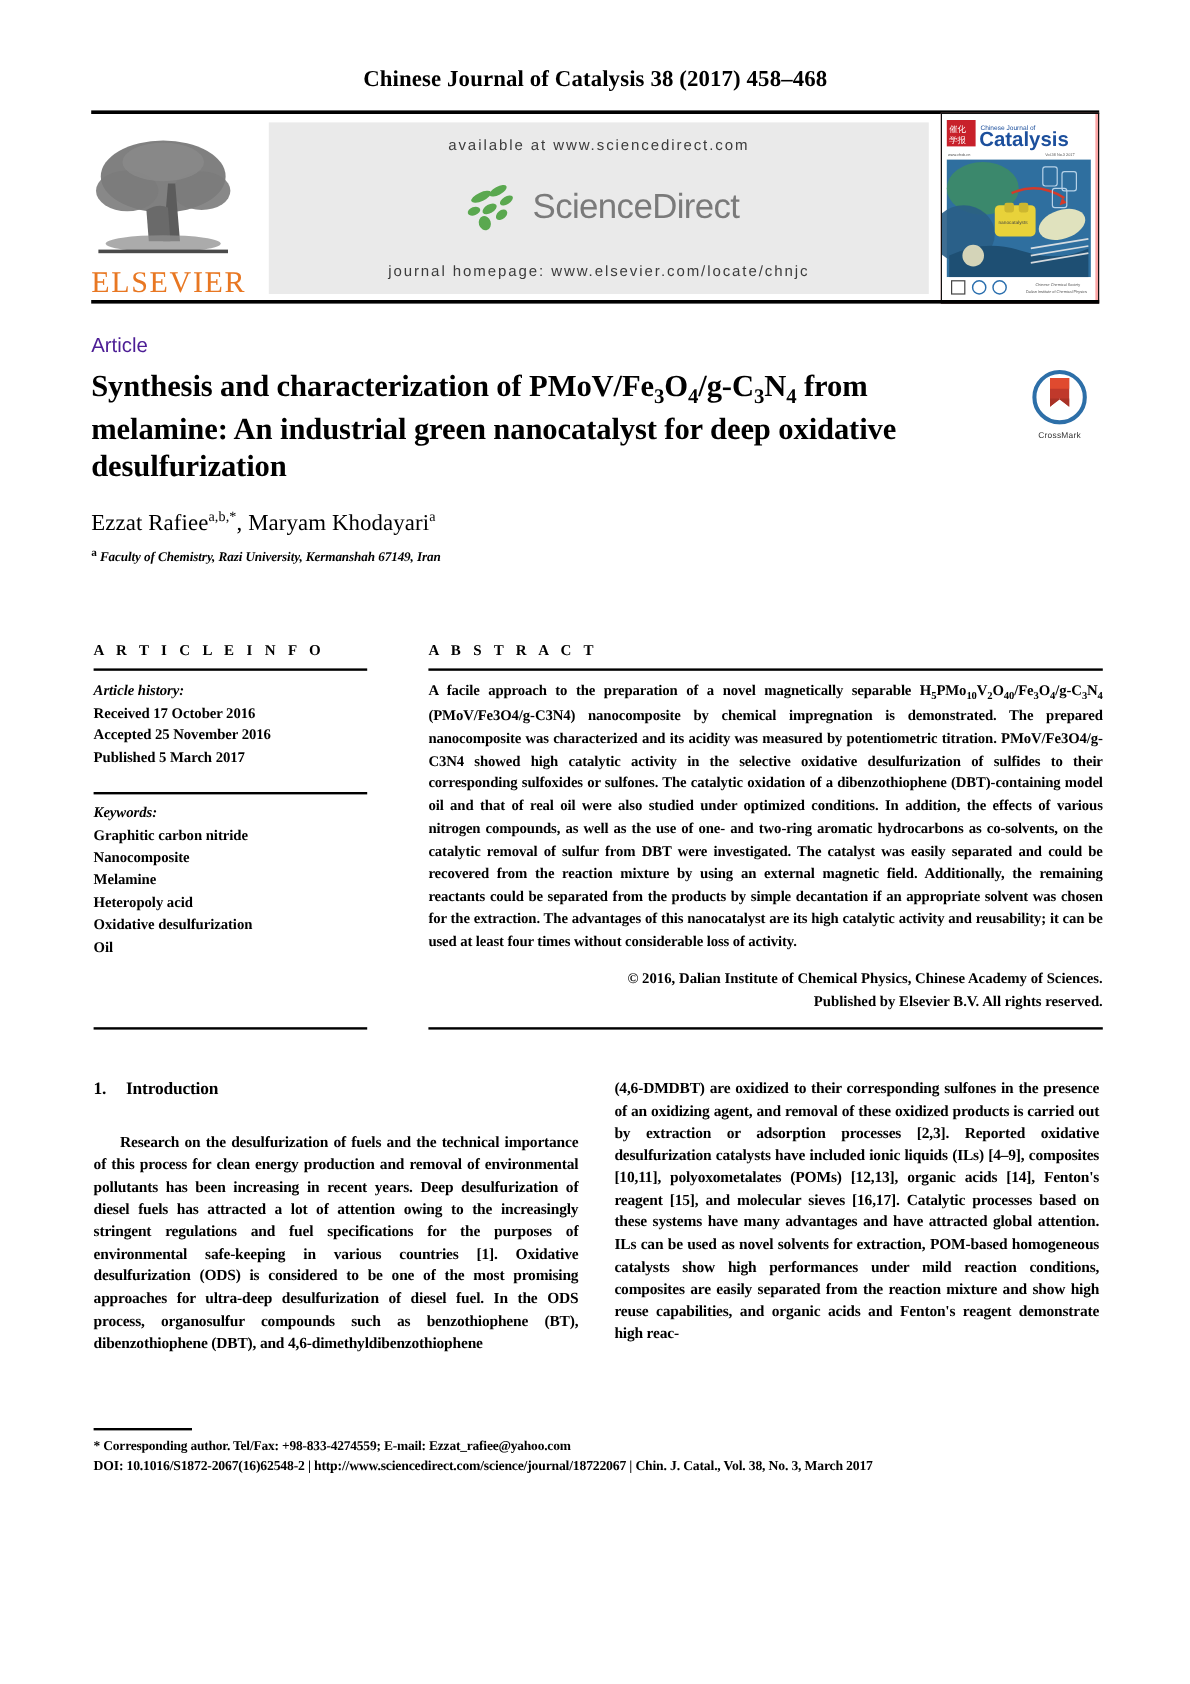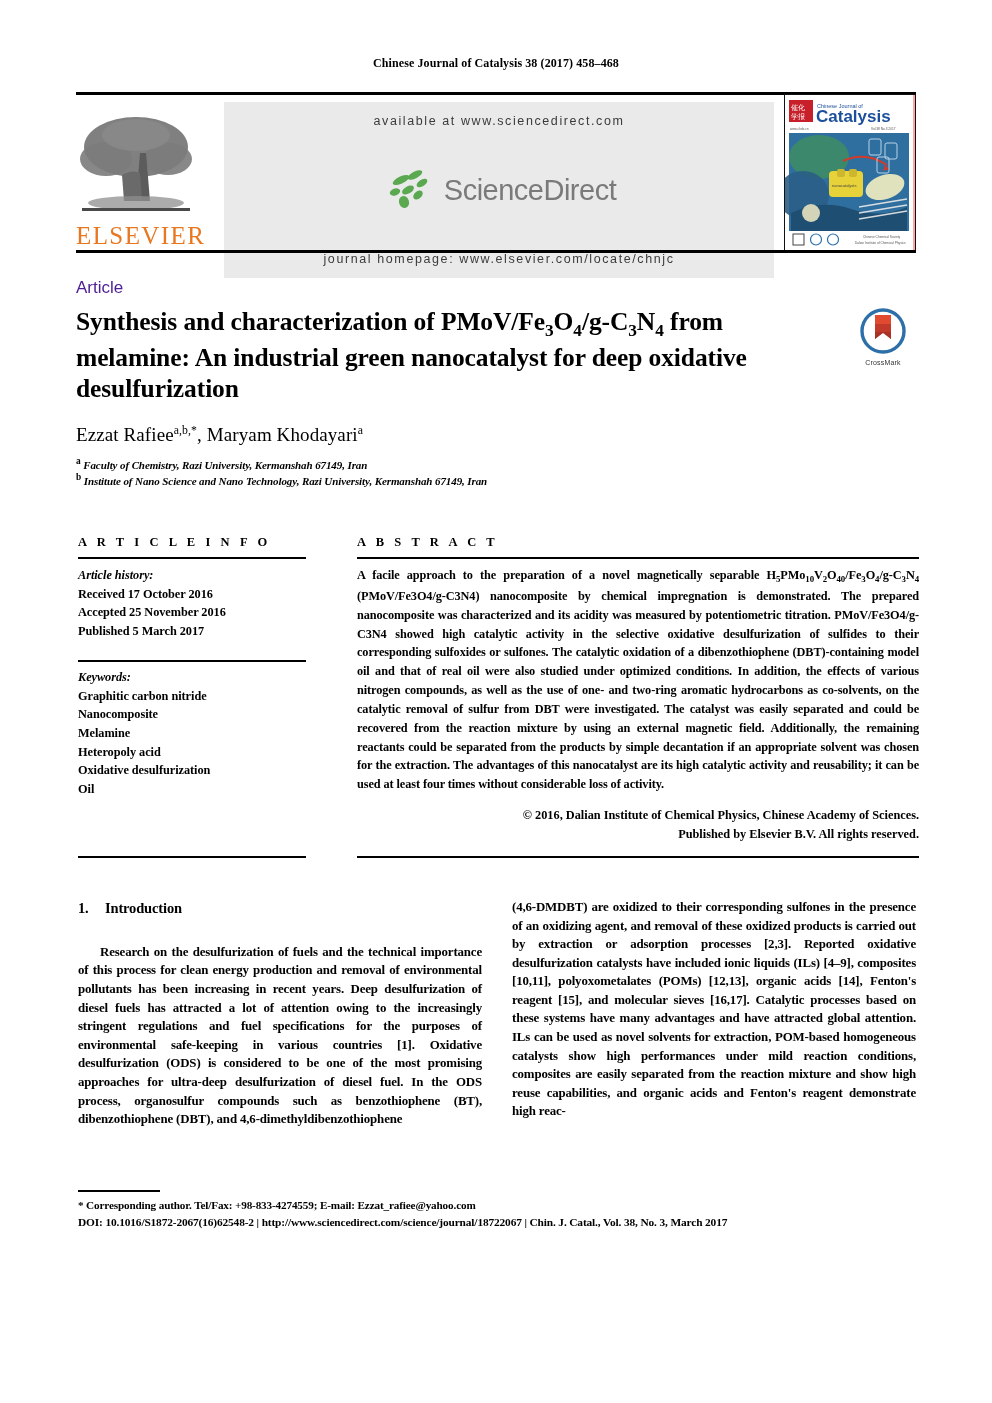--- a/index.html
+++ b/index.html
@@ -20,21 +20,21 @@
     overflow: hidden;
   }
 
   
   .runhead {
     position: absolute;
     top: 56px;
     left: 0;
     width: 992px;
     text-align: center;
-    font-size: 12px;
+    font-size: 19px;
     font-weight: bold;
     letter-spacing: .1px;
   }
 
   
   .masthead {
     position: absolute;
     top: 92px;
     left: 76px;
     width: 840px;
@@ -77,21 +77,21 @@
     letter-spacing: 1.4px;
     line-height: 1;
     margin-top: 2px;
   }
 
   .sd-band {
     position: absolute;
     top: 10px;
     left: 148px;
     width: 550px;
-    height: 176px;
+    height: 143px;
     background: #eaeaea;
     display: flex;
     flex-direction: column;
     align-items: center;
     justify-content: space-between;
     padding: 12px 0 12px 0;
     box-sizing: border-box;
   }
   .sd-line {
     font-family: "Liberation Sans", sans-serif;
@@ -386,23 +386,20 @@
     </svg>
     <div class="crossmark-label">CrossMark</div>
   </div>
 
   <div class="authors">
     <span>Ezzat Rafiee</span><sup>a,b,*</sup>, <span>Maryam Khodayari</span><sup>a</sup>
   </div>
   <div class="affil affil-a">
     <sup>a</sup> <span>Faculty of Chemistry, Razi University, Kermanshah 67149, Iran</span>
   </div>
-  <div class="affil affil-b">
-    <sup>b</sup> <span>Institute of Nano Science and Nano Technology, Razi University, Kermanshah 67149, Iran</span>
-  </div>
 
   <div class="sec-head info-head">A R T I C L E    I N F O</div>
   <div class="hr-thin hr-info-1"></div>
   <div class="info-col info-history">
     <div class="ital">Article history:</div>
     <div>Received 17 October 2016</div>
     <div>Accepted 25 November 2016</div>
     <div>Published 5 March 2017</div>
   </div>
   <div class="hr-thin hr-info-2"></div>

